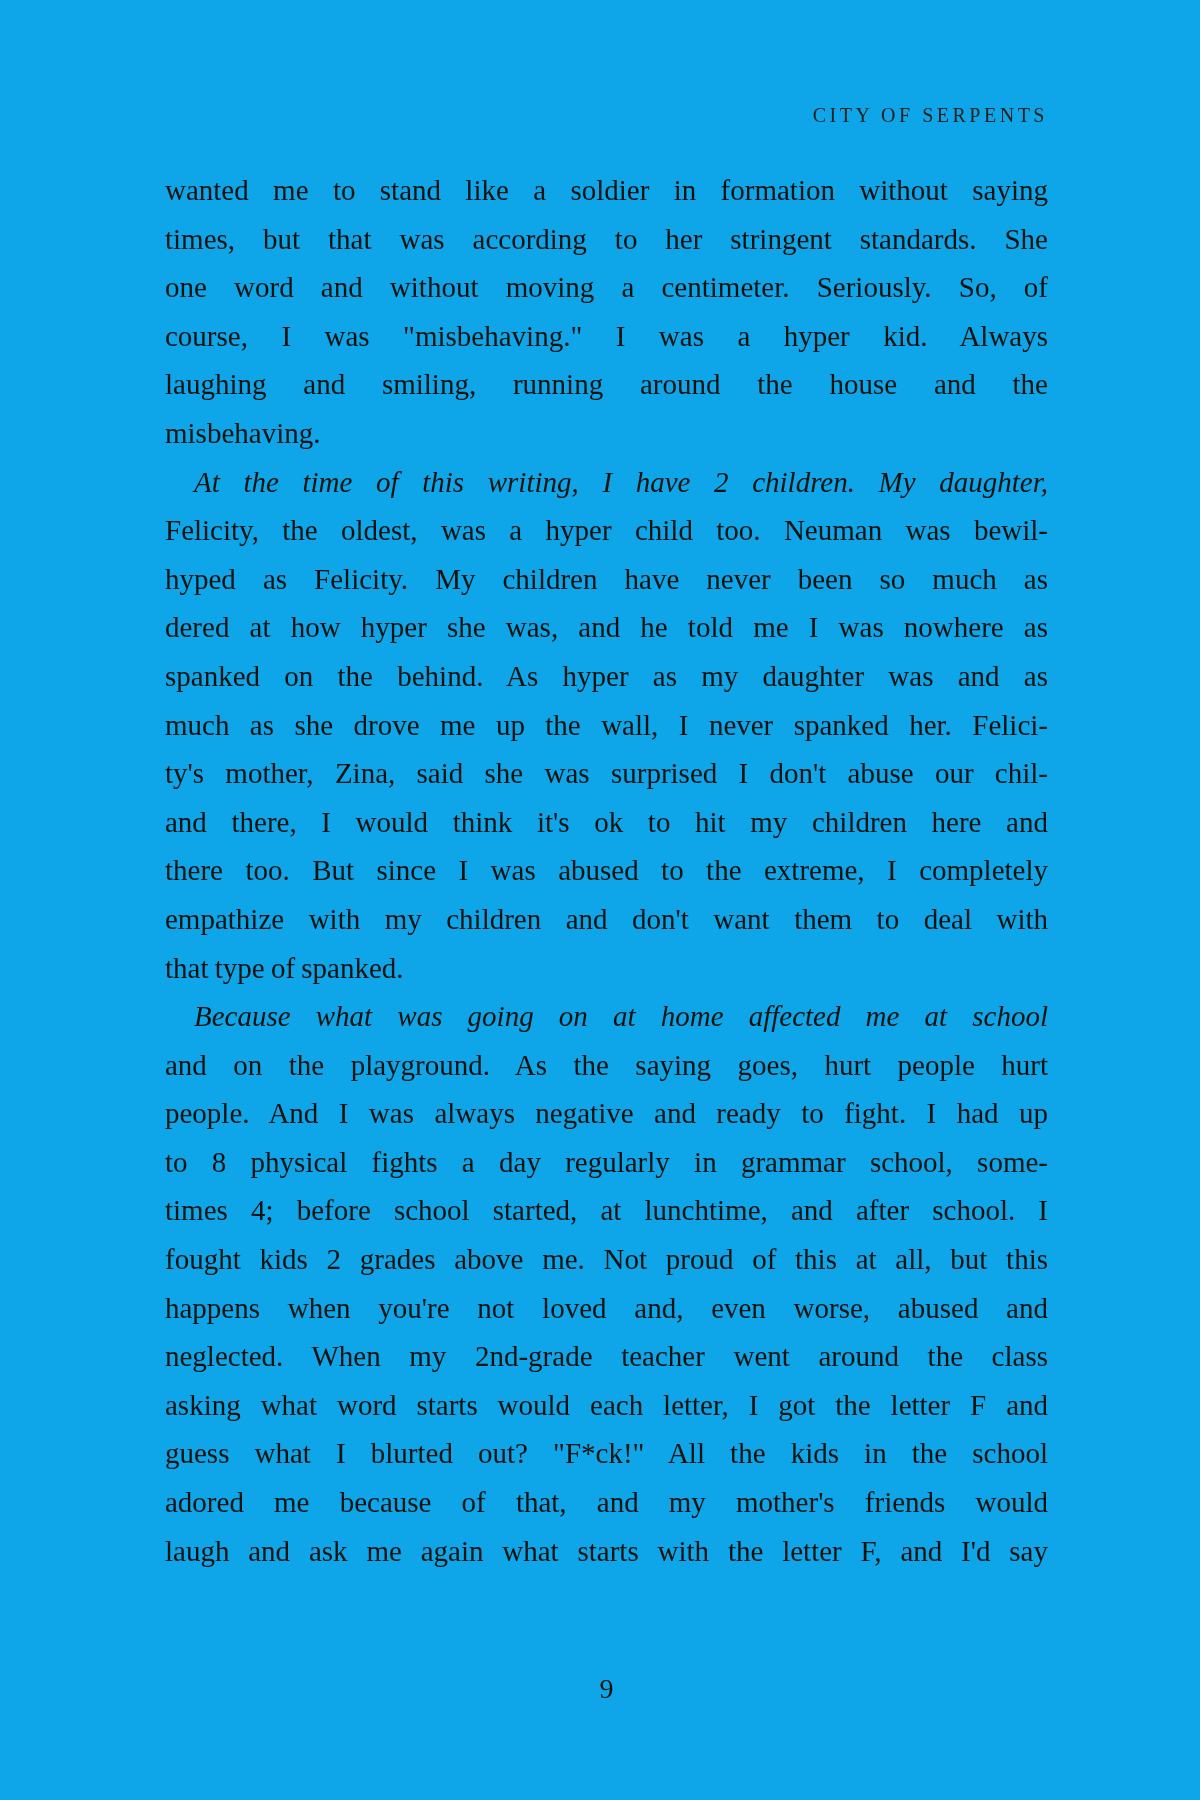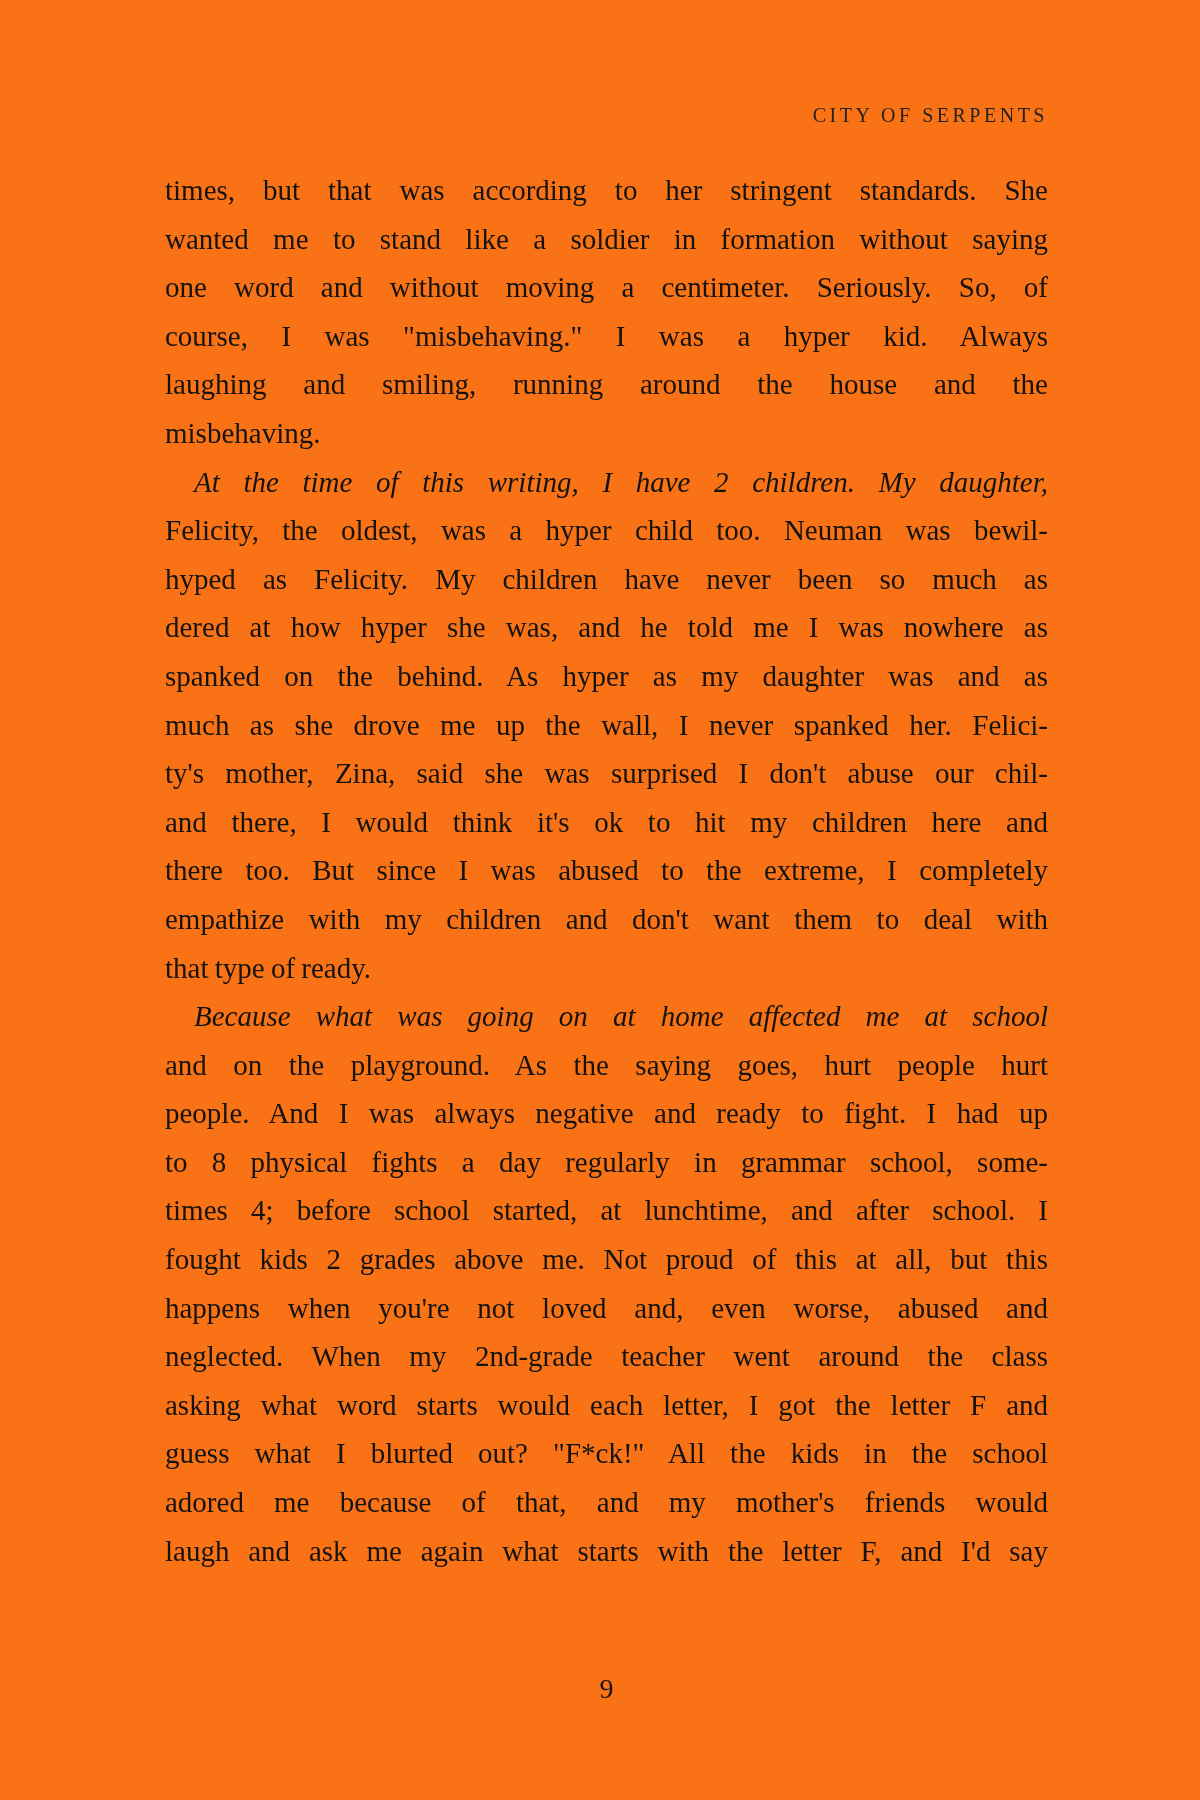--- a/index.html
+++ b/index.html
@@ -4,21 +4,21 @@
 <style>
   html, body {
     margin: 0;
     padding: 0;
     background: #ffffff;
   }
   .page {
     position: relative;
     width: 1200px;
     height: 1800px;
-    background: #f97316;
+    background: #0ea5e9;
     font-family: "Liberation Serif", serif;
     color: #1c1a18;
     overflow: hidden;
   }
   .running-head {
     position: absolute;
     top: 103px;
     left: 165px;
     width: 883px;
     text-align: right;
@@ -57,39 +57,39 @@
   }
 </style>
 </head>
 <body>
 
 <div class="page">
   <div class="running-head">CITY OF SERPENTS</div>
 
   <div class="body-text" id="body-text">
       <div class="paragraph">
+        <div class="line">wanted me to stand like a soldier in formation without saying</div>
         <div class="line">times, but that was according to her stringent standards. She</div>
-        <div class="line">wanted me to stand like a soldier in formation without saying</div>
         <div class="line">one word and without moving a centimeter. Seriously. So, of</div>
         <div class="line">course, I was "misbehaving." I was a hyper kid. Always</div>
         <div class="line">laughing and smiling, running around the house and the</div>
         <div class="line end">misbehaving.</div>
       </div>
       <div class="paragraph">
         <div class="line indent">At the time of this writing, I have 2 children. My daughter,</div>
         <div class="line">Felicity, the oldest, was a hyper child too. Neuman was bewil-</div>
         <div class="line">hyped as Felicity. My children have never been so much as</div>
         <div class="line">dered at how hyper she was, and he told me I was nowhere as</div>
         <div class="line">spanked on the behind. As hyper as my daughter was and as</div>
         <div class="line">much as she drove me up the wall, I never spanked her. Felici-</div>
         <div class="line">ty's mother, Zina, said she was surprised I don't abuse our chil-</div>
         <div class="line">and there, I would think it's ok to hit my children here and</div>
         <div class="line">there too. But since I was abused to the extreme, I completely</div>
         <div class="line">empathize with my children and don't want them to deal with</div>
-        <div class="line end">that type of ready.</div>
+        <div class="line end">that type of spanked.</div>
       </div>
       <div class="paragraph">
         <div class="line indent">Because what was going on at home affected me at school</div>
         <div class="line">and on the playground. As the saying goes, hurt people hurt</div>
         <div class="line">people. And I was always negative and ready to fight. I had up</div>
         <div class="line">to 8 physical fights a day regularly in grammar school, some-</div>
         <div class="line">times 4; before school started, at lunchtime, and after school. I</div>
         <div class="line">fought kids 2 grades above me. Not proud of this at all, but this</div>
         <div class="line">happens when you're not loved and, even worse, abused and</div>
         <div class="line">neglected. When my 2nd-grade teacher went around the class</div>

